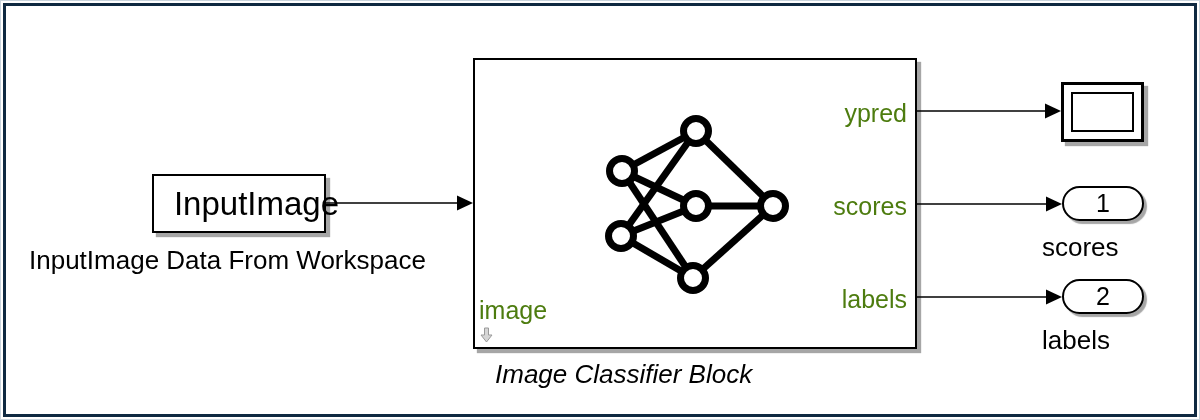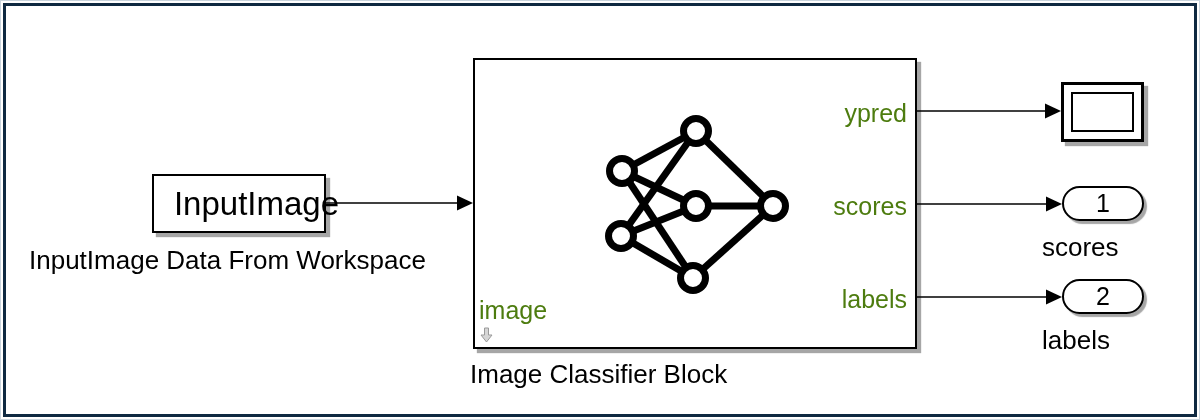--- a/index.html
+++ b/index.html
@@ -39,21 +39,21 @@
   }
   .caption {
     position: absolute;
     text-align: left;
     font-size: 26px;
     white-space: nowrap;
     z-index: 2;
     line-height: 30px;
   }
   #src-caption { left: 28px; top: 244px; width: 422px; }
-  #clf-caption { left: 469px; top: 358px; width: 400px; }
+  #clf-caption { left: 494px; top: 358px; width: 400px; font-style: italic; }
   #scores-caption { left: 1041px; top: 231px; width: 120px; }
   #labels-caption { left: 1041px; top: 324px; width: 120px; }
   .port-label {
     position: absolute;
     font-size: 25px;
     line-height: 28px;
     white-space: nowrap;
     color: #4d7c0f;
   }
   #port-image { left: 4px; top: 188px; margin-top: 48px; }

